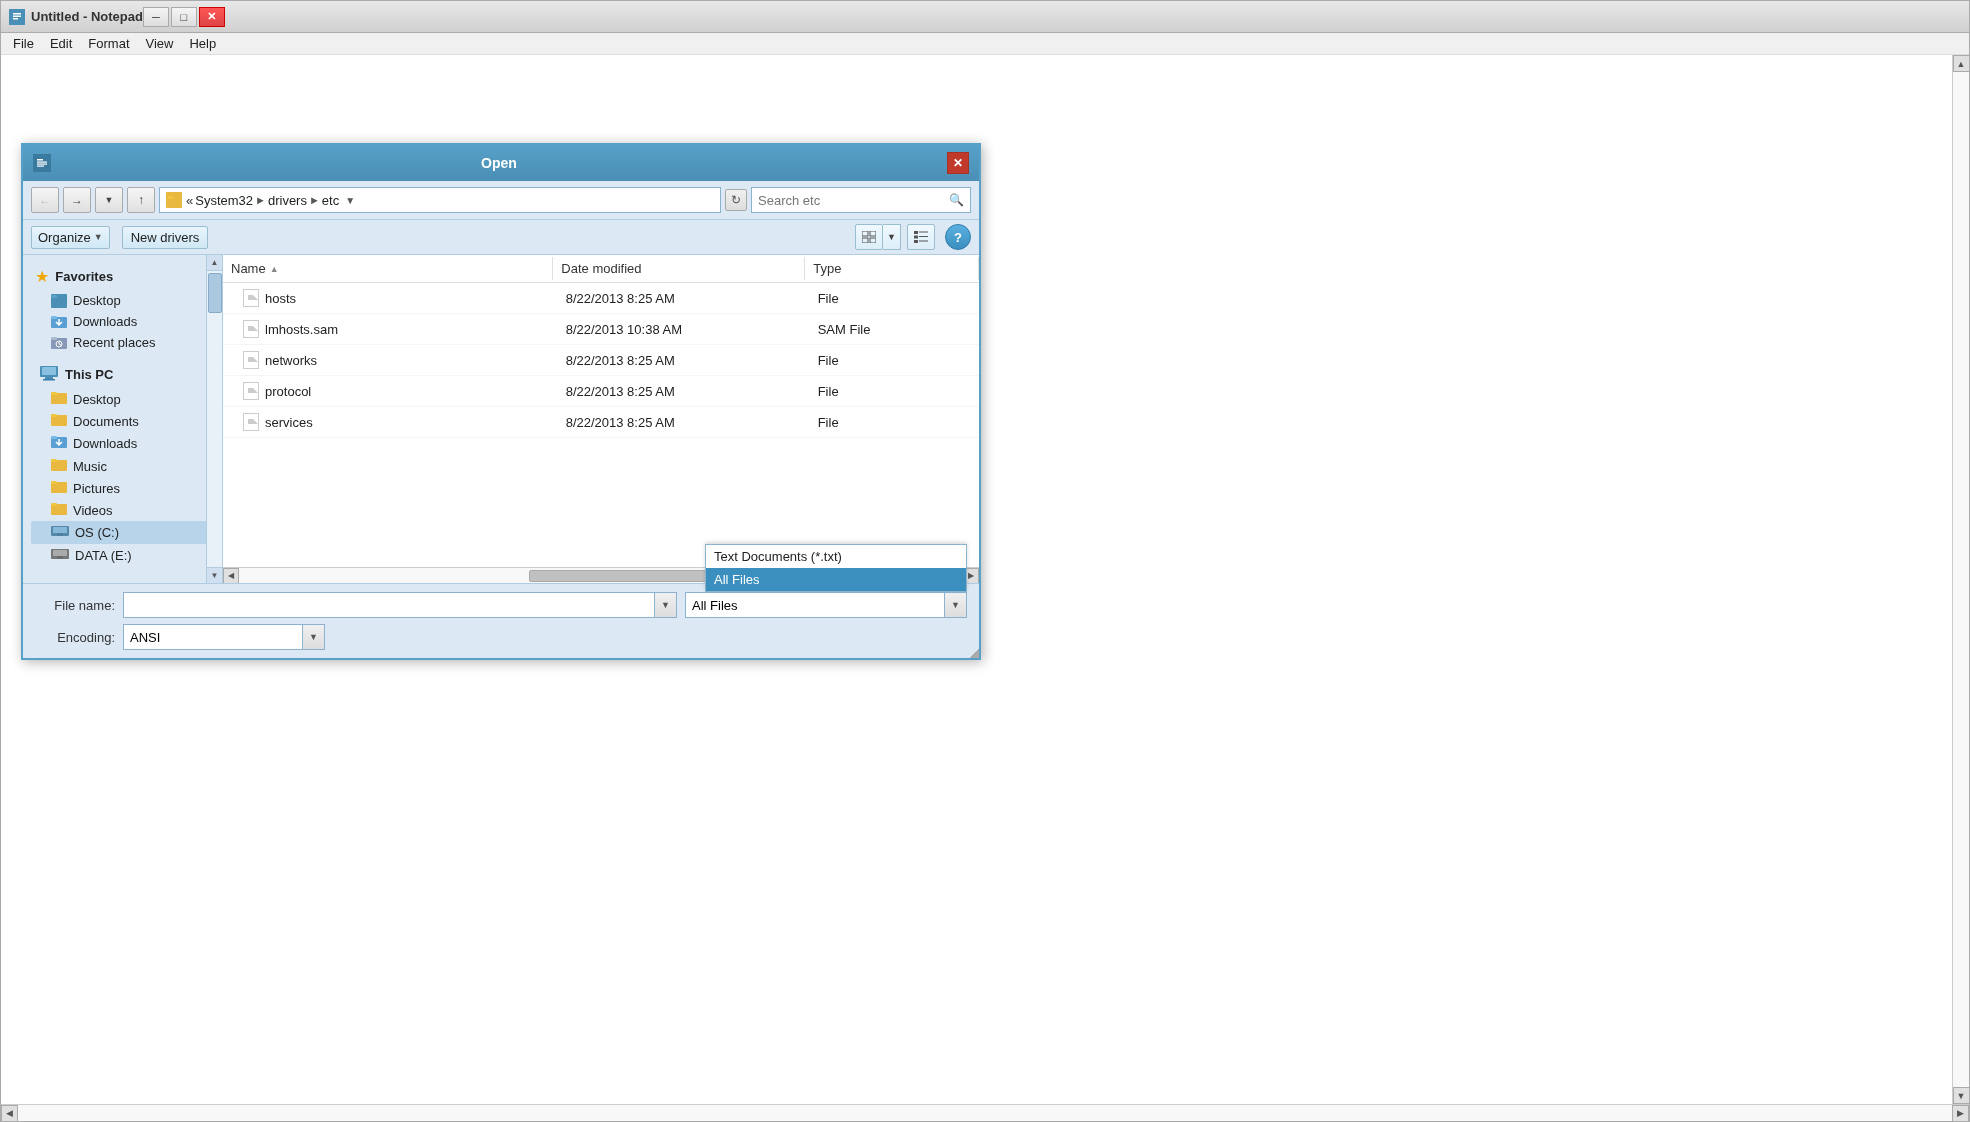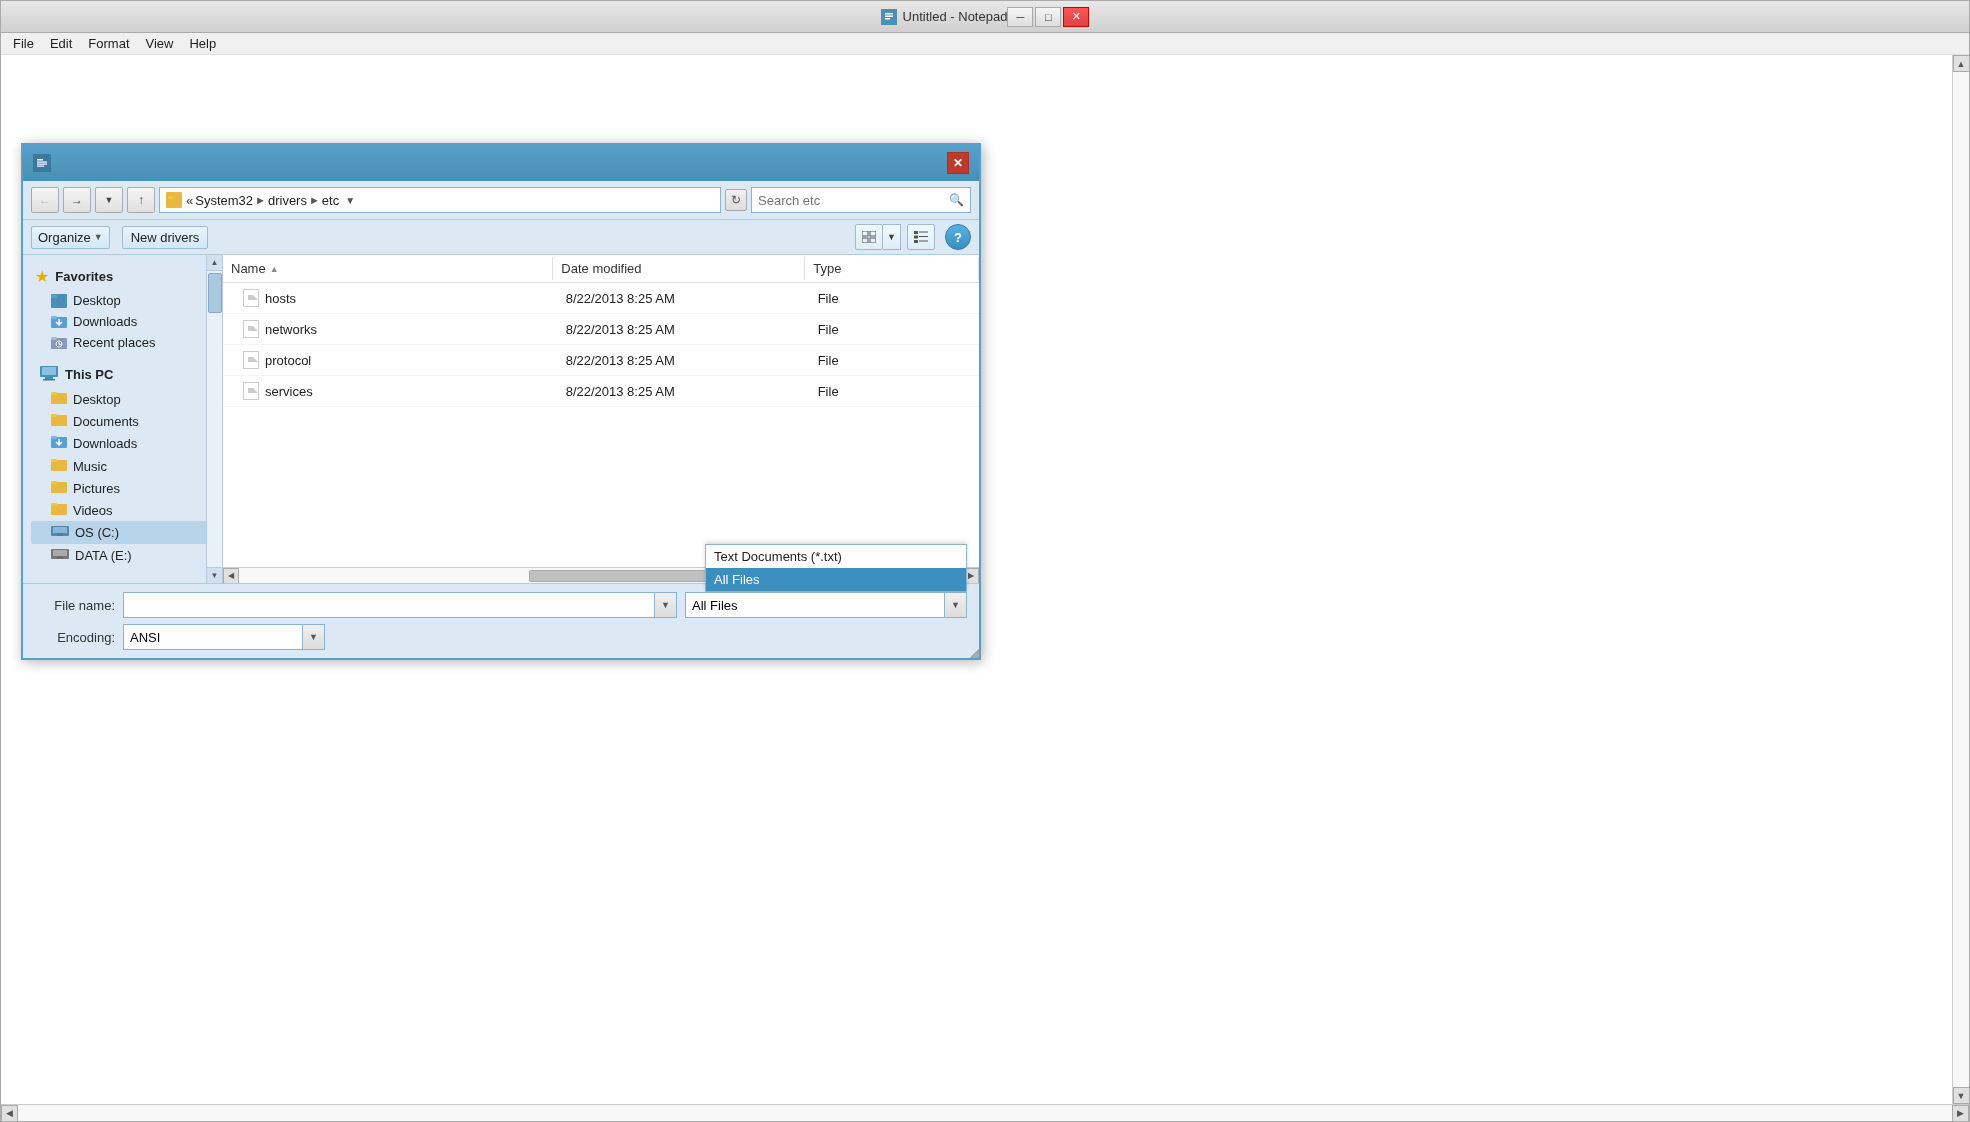--- a/index.html
+++ b/index.html
@@ -22,23 +22,24 @@
       border: 1px solid #aaa;
       display: flex;
       flex-direction: column;
     }
 
     .title-bar {
       background: linear-gradient(to bottom, #e8e8e8, #d0d0d0);
       height: 32px;
       display: flex;
       align-items: center;
-      justify-content: center;
+      justify-content: flex-start;
       padding: 0 8px;
       border-bottom: 1px solid #aaa;
+      font-weight: bold;
     }
     .title-bar-left {
       display: flex;
       align-items: center;
       gap: 6px;
     }
     .title-bar-icon {
       width: 16px; height: 16px;
       background: #4a8fb5;
       display: flex; align-items: center; justify-content: center;
@@ -629,20 +630,21 @@
       <div class="dialog-title-bar">
         <div class="dialog-title-icon">
           <svg width="14" height="14" viewBox="0 0 14 14">
             <rect x="1" y="2" width="12" height="10" fill="#3a7a9f" rx="1"></rect>
             <rect x="2" y="3" width="6" height="1.5" fill="white"></rect>
             <rect x="2" y="5.5" width="10" height="1.2" fill="white"></rect>
             <rect x="2" y="7.5" width="10" height="1.2" fill="white"></rect>
             <rect x="2" y="9.5" width="7" height="1.2" fill="white"></rect>
           </svg>
         </div>
+        <span class="dialog-title">Open</span>
         <div class="dialog-close-btn">✕</div>
       </div>
 
       <div class="dialog-toolbar">
         <div class="nav-btn disabled">←</div>
         <div class="nav-btn">→</div>
         <div class="nav-btn" style="font-size:9px;">▼</div>
         <div class="nav-btn">↑</div>
 
         <div class="breadcrumb-bar">
@@ -860,20 +862,28 @@
               <div class="file-cell name">
                 <div class="file-icon"></div>
                 <span>hosts</span>
               </div>
               <div class="file-cell date">8/22/2013 8:25 AM</div>
               <div class="file-cell type">File</div>
             </div>
             <div class="file-row">
               <div class="file-cell name">
                 <div class="file-icon"></div>
+                <span>lmhosts.sam</span>
+              </div>
+              <div class="file-cell date">8/22/2013 10:38 AM</div>
+              <div class="file-cell type">SAM File</div>
+            </div>
+            <div class="file-row">
+              <div class="file-cell name">
+                <div class="file-icon"></div>
                 <span>networks</span>
               </div>
               <div class="file-cell date">8/22/2013 8:25 AM</div>
               <div class="file-cell type">File</div>
             </div>
             <div class="file-row">
               <div class="file-cell name">
                 <div class="file-icon"></div>
                 <span>protocol</span>
               </div>

